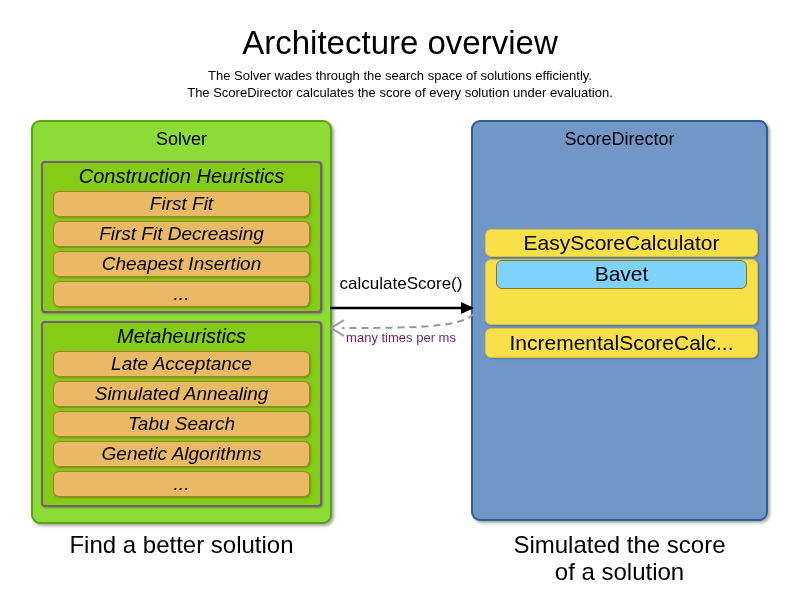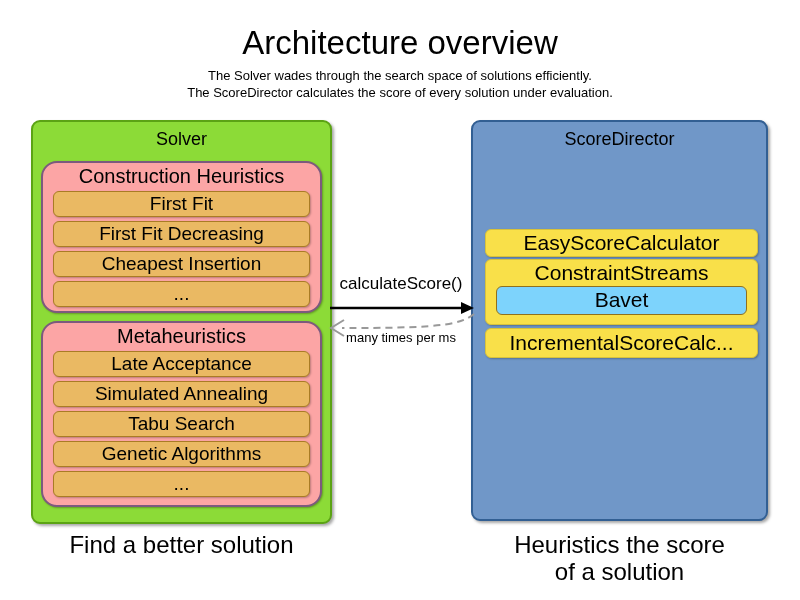--- a/index.html
+++ b/index.html
@@ -25,22 +25,23 @@
   }
   .director-box{
     left:471px;top:120px;width:297px;height:401px;
     background:#7097c8;border:2px solid #325f93;
   }
   .mainbox-label{padding-top:4px;font-size:18px;line-height:26px;text-align:center;}
 
   
   .group{
     position:absolute;left:8px;right:8px;box-sizing:border-box;
-    background:#fca5a5;border:2px solid #7c5a7e;border-radius:16px;
+    background:#84cc16;border:2px solid #7c5a7e;border-radius:4px;
     box-shadow:1px 1px 2px rgba(0,0,0,0.3);
+    font-style:italic;
   }
   .group-label{height:28px;font-size:20px;line-height:27px;text-align:center;}
   .item{
     height:26px;margin:0 10px 4px 10px;box-sizing:border-box;
     background:#eab963;border:1.5px solid #a97c25;border-radius:6px;
     font-size:19px;line-height:23px;text-align:center;
     box-shadow:1px 1px 2px rgba(0,0,0,0.25);
   }
 
   
@@ -53,21 +54,21 @@
   .calc-label{line-height:26px;}
   .bavet{
     height:29px;margin:0 10px;box-sizing:border-box;
     background:#7dd3fc;border:1.5px solid #90701d;border-radius:6px;
     font-size:21px;line-height:26px;text-align:center;
   }
 
   
   .call-label{left:330px;top:274px;width:142px;font-size:17px;}
   .arrow-svg{left:328px;top:300px;}
-  .return-label{left:325px;top:330px;width:152px;font-size:13px;color:#000000;}
+  .return-label{left:325px;top:330px;width:152px;font-size:13px;color:#701a75;}
 
   
   .caption{font-size:24px;line-height:27px;}
   .caption-left{left:31px;top:531px;width:301px;}
   .caption-right{left:471px;top:531px;width:297px;}
 </style>
 </head>
 <body>
 
 <div class="abs center title">Architecture overview</div>
@@ -98,21 +99,20 @@
 </div>
 
 <div class="abs mainbox director-box">
   <div class="mainbox-label">ScoreDirector</div>
 
   <div class="calc" style="top:107px;height:28px;">
     <div class="calc-label">EasyScoreCalculator</div>
   </div>
 
   <div class="calc" style="top:137px;height:66px;">
-    <div class="calc-label">ConstraintStreams</div>
     <div class="bavet">Bavet</div>
   </div>
 
   <div class="calc" style="top:206px;height:30px;">
     <div class="calc-label" style="line-height:27px;">IncrementalScoreCalc...</div>
   </div>
 </div>
 
 <div class="abs center call-label">calculateScore()</div>
 
@@ -124,15 +124,15 @@
   <g>
     <path d="M 146,14 C 132,26 104,28 14,28" fill="none" stroke="#999" stroke-width="2" stroke-dasharray="7 5"></path>
     <polyline points="16,20 3,28 16,36" fill="none" stroke="#999" stroke-width="2"></polyline>
   </g>
 </svg>
 
 <div class="abs center return-label">many times per ms</div>
 
 <div class="abs center caption caption-left">Find a better solution</div>
 <div class="abs center caption caption-right">
-  <div>Heuristics the score</div>
+  <div>Simulated the score</div>
   <div>of a solution</div>
 </div>
 
 </body></html>

